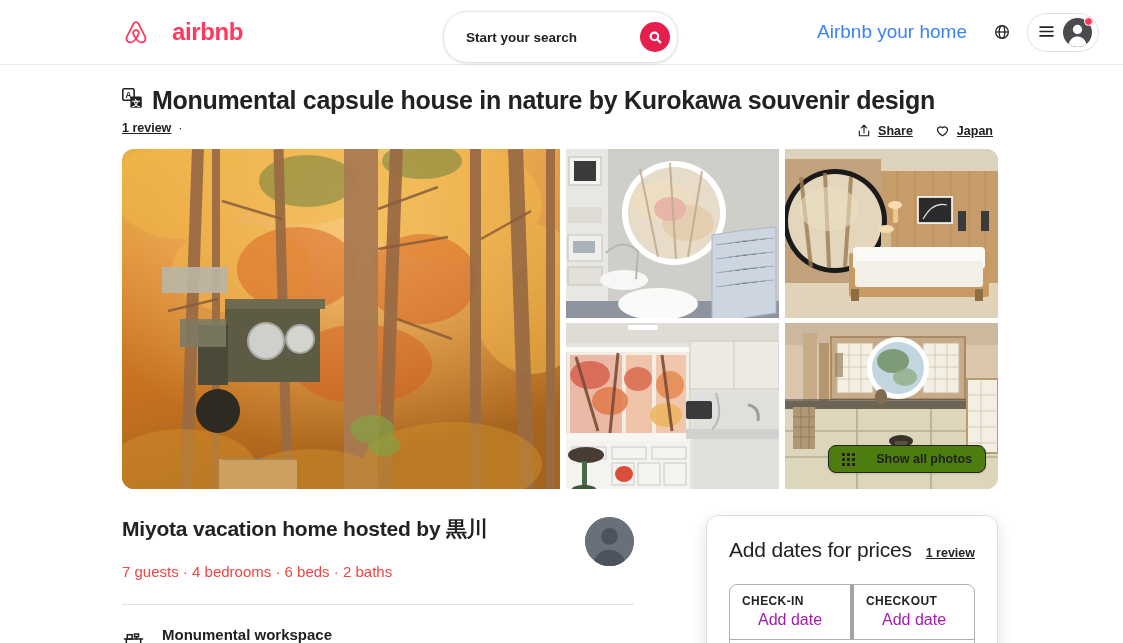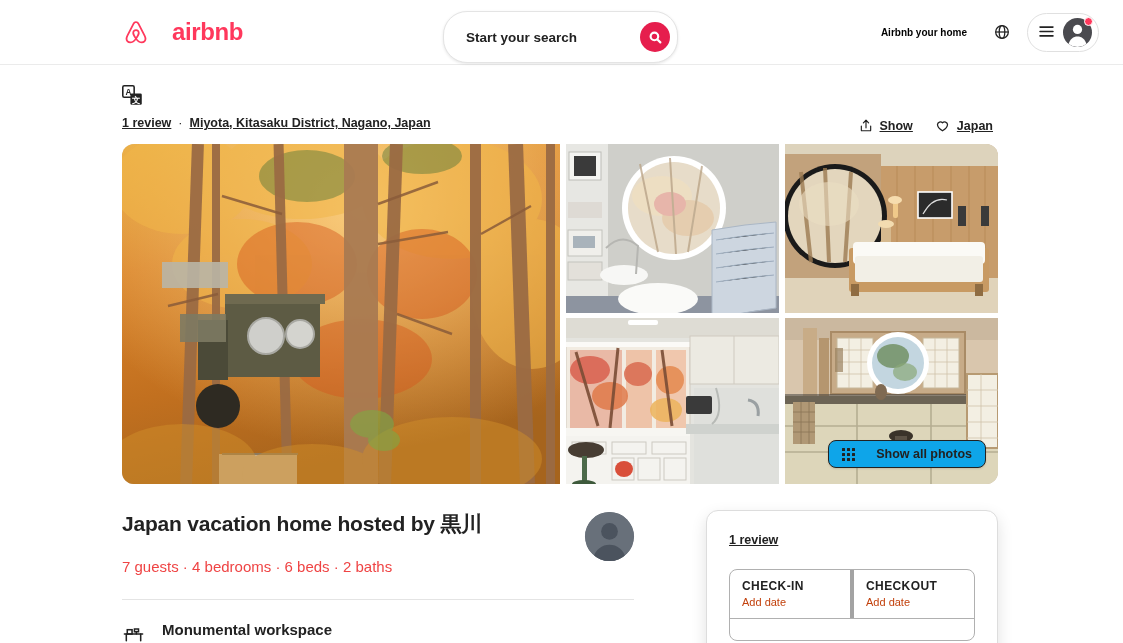--- a/index.html
+++ b/index.html
@@ -63,23 +63,23 @@
 
   .header-right {
     position: absolute;
     right: 24px;
     top: 0; bottom: 0;
     display: flex;
     align-items: center;
     gap: 6px;
   }
   .host-link {
-    font-size: 10px;
-    font-weight: 700;
-    color: #000000;
+    font-size: 19px;
+    font-weight: 400;
+    color: #3b82f6;
     padding: 10px 12px;
     border-radius: 22px;
     cursor: pointer;
     white-space: nowrap;
   }
   .globe-btn {
     width: 34px; height: 34px;
     border-radius: 50%;
     display: flex; align-items: center; justify-content: center;
     border: none; background: transparent; cursor: pointer;
@@ -178,21 +178,21 @@
     background: #d8d8d8;
   }
   .ph-main { grid-row: 1 / 3; border-radius: 12px 0 0 12px; }
   .ph-tr { border-radius: 0 12px 0 0; }
   .ph-br { border-radius: 0 0 12px 0; }
 
   .show-all {
     position: absolute;
     right: 12px; bottom: 16px;
     display: flex; align-items: center; gap: 21px;
-    background: #0ea5e9;
+    background: #4d7c0f;
     border: 1px solid #222;
     border-radius: 8px;
     padding: 6px 13px;
     font-size: 12.5px;
     font-weight: 600;
     color: #222;
     cursor: pointer;
     box-shadow: 0 1px 2px rgba(0,0,0,.12);
     z-index: 5;
   }
@@ -286,23 +286,24 @@
   }
   .date-cell + .date-cell { border-left: 4px solid #a3a3a3; }
   .date-label {
     font-size: 12px;
     font-weight: 700;
     letter-spacing: 0.4px;
     color: #222;
     text-transform: uppercase;
   }
   .date-val {
-    font-size: 11px;
-    color: #c2410c;
+    font-size: 16px;
+    color: #a21caf;
     margin-top: 3px;
+    text-align: center;
   }
   .guests-cell {
     border-top: 1px solid #b0b0b0;
     padding: 9px 12px 12px;
     cursor: pointer;
   }
 </style>
 </head>
 <body>
 
@@ -360,37 +361,37 @@
 
   <div class="title-row">
     <span class="translate-icon">
       <svg width="21" height="21" viewBox="0 0 24 24">
         <rect x="0.9" y="0.9" width="13" height="13" rx="1.6" fill="#fff" stroke="#222" stroke-width="1.8"></rect>
         <text x="7.4" y="11.2" font-size="9.5" font-family="Liberation Sans, sans-serif" font-weight="700" fill="#222" text-anchor="middle">A</text>
         <rect x="9.6" y="9.6" width="13" height="13" rx="1.6" fill="#222"></rect>
         <text x="16.1" y="20" font-size="9.5" font-family="Liberation Sans, sans-serif" font-weight="700" fill="#fff" text-anchor="middle">文</text>
       </svg>
     </span>
+    <h1 class="title-text">Monumental capsule house in nature by Kurokawa souvenir design</h1>
   </div>
 
   <div class="subrow">
     <span class="sub-link">1 review</span>
     <span class="sub-dot">·</span>
-    <span class="sub-link">Miyota, Kitasaku District, Nagano, Japan</span>
 
     <div class="actions">
       <button class="action">
         <span style="display:flex">
           <svg width="14" height="15" viewBox="0 0 24 24" fill="none" stroke="#222" stroke-width="2" stroke-linecap="round" stroke-linejoin="round">
             <path d="M4 13v7a1 1 0 0 0 1 1h14a1 1 0 0 0 1-1v-7"></path>
             <path d="M12 16V3"></path>
               <path d="M7.5 7.5 12 3l4.5 4.5"></path>
           </svg>
         </span>
-        <span>Show</span>
+        <span>Share</span>
       </button>
       <button class="action">
         <span style="display:flex">
           <svg width="15" height="15" viewBox="0 0 24 24" fill="none" stroke="#222" stroke-width="2" stroke-linejoin="round">
             <path d="M12 20.5s-8-5.1-8-10.2A4.7 4.7 0 0 1 12 7.6a4.7 4.7 0 0 1 8 2.7c0 5.1-8 10.2-8 10.2z"></path>
           </svg>
         </span>
         <span>Japan</span>
       </button>
     </div>
@@ -631,21 +632,21 @@
         <span>Show all photos</span>
       </button>
     </div>
   </div>
 
   <div class="lower">
 
     <div class="left-col">
       <div class="host-row">
         <div>
-          <div class="host-title">Japan vacation home hosted by 黒川</div>
+          <div class="host-title">Miyota vacation home hosted by 黒川</div>
           <div class="host-meta">7 guests · 4 bedrooms · 6 beds · 2 baths</div>
         </div>
         <div class="host-avatar">
           <svg width="49" height="49" viewBox="0 0 48 48">
             <circle cx="24" cy="24" r="24" fill="#68707a"></circle>
             <circle cx="24" cy="19" r="8.2" fill="#4b535e"></circle>
             <path d="M8 45c2.4-8.4 8.6-13 16-13s13.6 4.6 16 13A24 24 0 0 1 24 48 24 24 0 0 1 8 45z" fill="#4b535e"></path>
           </svg>
         </div>
       </div>
@@ -665,20 +666,21 @@
         </span>
         <div>
           <div class="amenity-title">Monumental workspace</div>
           <div class="amenity-desc">A common area with wifi that's well-suited for working.</div>
         </div>
       </div>
     </div>
 
     <div class="booking">
       <div class="booking-head">
+        <div class="booking-title">Add dates for prices</div>
         <div class="booking-review">1 review</div>
       </div>
 
       <div class="date-box">
         <div class="date-top">
           <div class="date-cell">
             <div class="date-label">CHECK-IN</div>
             <div class="date-val">Add date</div>
           </div>
           <div class="date-cell">

